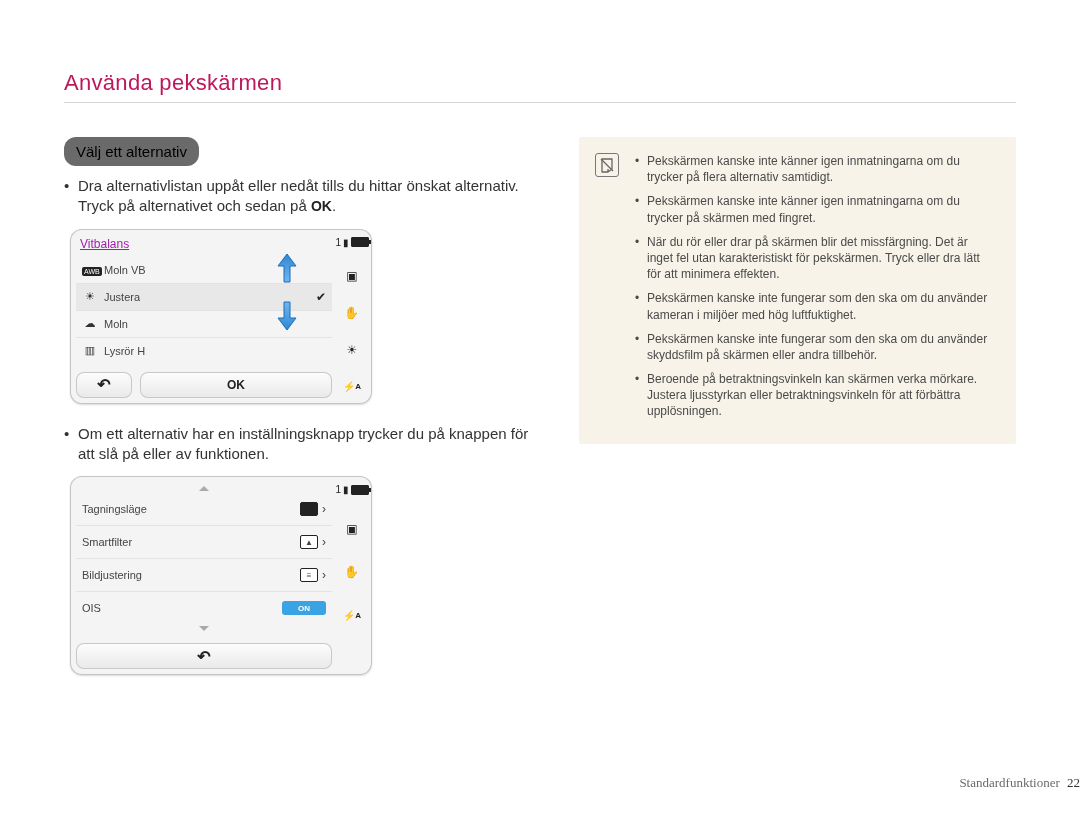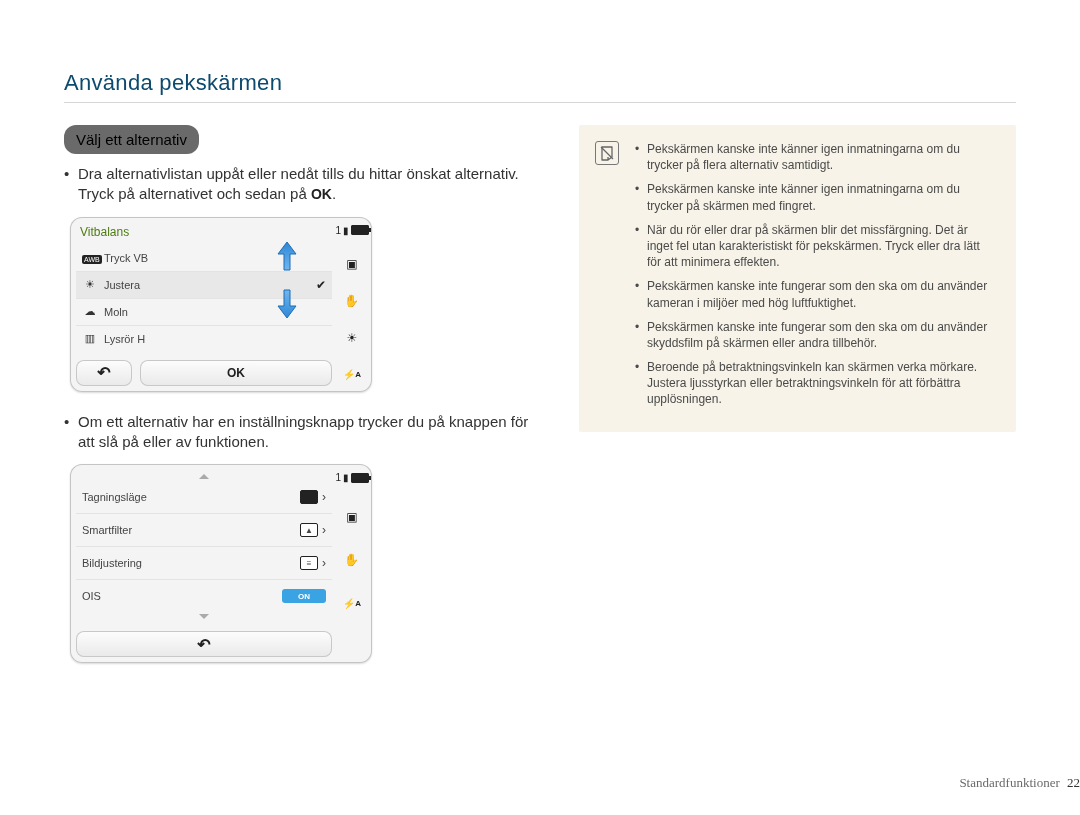--- a/index.html
+++ b/index.html
@@ -1,29 +1,29 @@
 <!DOCTYPE html>
 <html><head>
 <meta charset="utf-8">
 <style>
   html,body { margin:0; padding:0; background:#fff; font-family:"Helvetica Neue",Arial,sans-serif; color:#3a3a3a; }
   .page { width:1080px; height:815px; position:relative; box-sizing:border-box; padding:70px 64px 0 64px; }
-  .header { font-size:22px; color:#0c4a6e; font-weight:300; letter-spacing:0.3px; border-bottom:1px solid #d6d6d6; padding-bottom:6px; margin-bottom:22px; }
+  .header { font-size:22px; color:#be185d; font-weight:300; letter-spacing:0.3px; border-bottom:1px solid #d6d6d6; padding-bottom:6px; margin-bottom:34px; }
   .cols { display:flex; gap:40px; }
   .col-left { width:475px; }
   .col-right { flex:1; }
   .pill { display:inline-block; background:#6a6a6a; color:#000000; font-size:15px; font-weight:500; padding:6px 12px; border-radius:12px; margin-bottom:10px; }
   .para { font-size:15px; line-height:1.35; color:#333; margin:0 0 12px 0; padding-left:14px; position:relative; }
   .para .bullet { position:absolute; left:0; top:0; }
   .ok-inline { font-family:Arial,sans-serif; font-weight:bold; font-size:14px; color:#222; }
 
   
   .device { width:290px; border-radius:12px; background:#f4f4f4; box-shadow:inset 0 0 0 1px #c4c4c4, 0 1px 2px rgba(0,0,0,.15); padding:6px; margin:6px 0 20px 6px; display:flex; }
   .dev-main { flex:1; display:flex; flex-direction:column; }
-  .dev-title { font-size:12px; color:#4d7c0f; padding:2px 4px 6px 4px; }
+  .dev-title { font-size:12px; color:#a21caf; padding:2px 4px 6px 4px;text-decoration:underline; }
   .dev-list { display:flex; flex-direction:column; gap:0; }
   .dev-row { display:flex; align-items:center; height:26px; padding:0 6px; font-size:11px; color:#444; border-top:1px solid #e3e3e3; position:relative; }
   .dev-row:first-child { border-top:none; }
   .dev-row.sel { background:#e8e8e8; }
   .dev-row .check { margin-left:auto; font-size:12px; color:#222; }
   .dev-row .ico { width:16px; text-align:center; margin-right:6px; font-size:11px; color:#333; display:inline-block; }
   .badge-auto { background:#222; color:#fff; font-size:7px; border-radius:2px; padding:1px 2px; line-height:1; }
   .dev-bottom { display:flex; gap:8px; margin-top:8px; }
   .dev-btn { flex:1; height:26px; border-radius:8px; background:linear-gradient(#fdfdfd,#e9e9e9); box-shadow:inset 0 0 0 1px #c8c8c8; display:flex; align-items:center; justify-content:center; font-size:12px; color:#222; font-weight:bold; }
   .dev-btn.back { flex:0 0 56px; font-size:16px; }
@@ -78,21 +78,21 @@
         <span class="ok-inline">OK</span><span>.</span>
       </p>
 
       
       <div class="device">
         <div class="dev-main">
           <div class="dev-title">Vitbalans</div>
           <div class="dev-list" style="position:relative;">
             <div class="dev-row">
               <span class="ico"><span class="badge-auto">AWB</span></span>
-              <span>Tryck VB</span>
+              <span>Moln VB</span>
             </div>
             <div class="dev-row sel">
               <span class="ico">☀</span>
               <span>Justera</span>
               <span class="check">✔</span>
             </div>
             <div class="dev-row">
               <span class="ico">☁</span>
               <span>Moln</span>
             </div>

